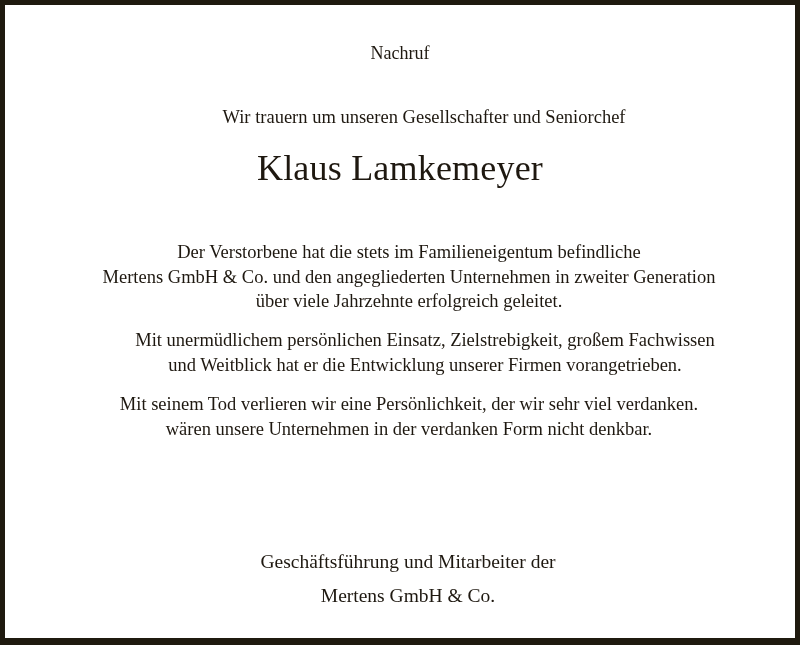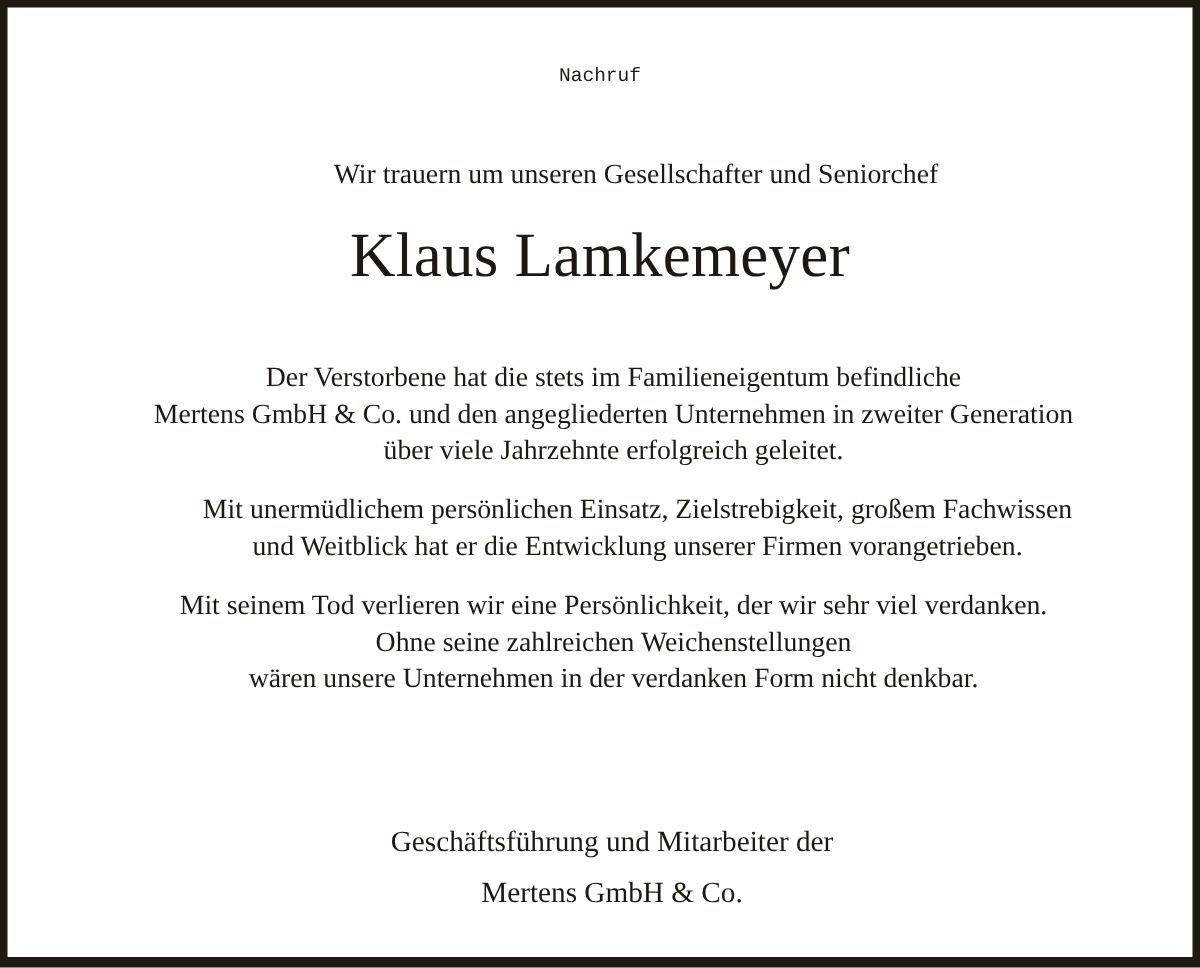--- a/index.html
+++ b/index.html
@@ -27,31 +27,30 @@
     }
     .line {
       position: absolute;
       left: 0;
       right: 0;
       text-align: center;
       white-space: nowrap;
       line-height: 1;
     }
     .kicker {
-      font-size: 13px;
+      font-size: 18px;
       top: 39px;
-      font-family: Liberation Mono, monospace;
     }
     .intro {
       font-size: 18.5px;
       top: 103px;
       margin-left: 48px;
     }
     .name {
-      font-size: 42px;
+      font-size: 36px;
       top: 145px;
       letter-spacing: 0.2px;
     }
     .para {
       position: absolute;
       left: 18px;
       right: 0;
       text-align: center;
       font-size: 18.5px;
       line-height: 24.5px;
@@ -94,21 +93,20 @@
     <div>über viele Jahrzehnte erfolgreich geleitet.</div>
   </div>
 
   <div class="para p2">
     <div>Mit unermüdlichem persönlichen Einsatz, Zielstrebigkeit, großem Fachwissen</div>
     <div>und Weitblick hat er die Entwicklung unserer Firmen vorangetrieben.</div>
   </div>
 
   <div class="para p3">
     <div>Mit seinem Tod verlieren wir eine Persönlichkeit, der wir sehr viel verdanken.</div>
-    <div>Ohne seine zahlreichen Weichenstellungen</div>
     <div>wären unsere Unternehmen in der verdanken Form nicht denkbar.</div>
   </div>
 
 
   <div class="signature">
     <div>Geschäftsführung und Mitarbeiter der</div>
     <div>Mertens GmbH &amp; Co.</div>
   </div>
 
 </div>

